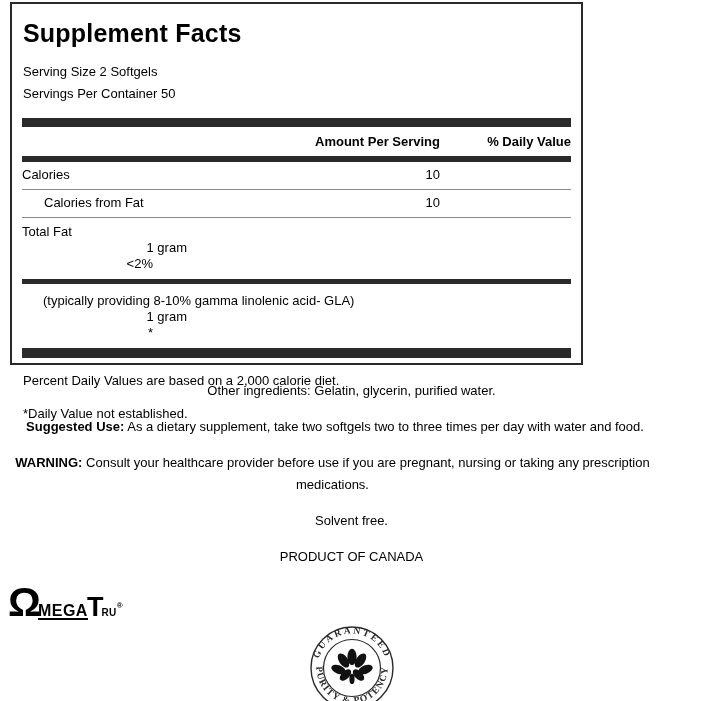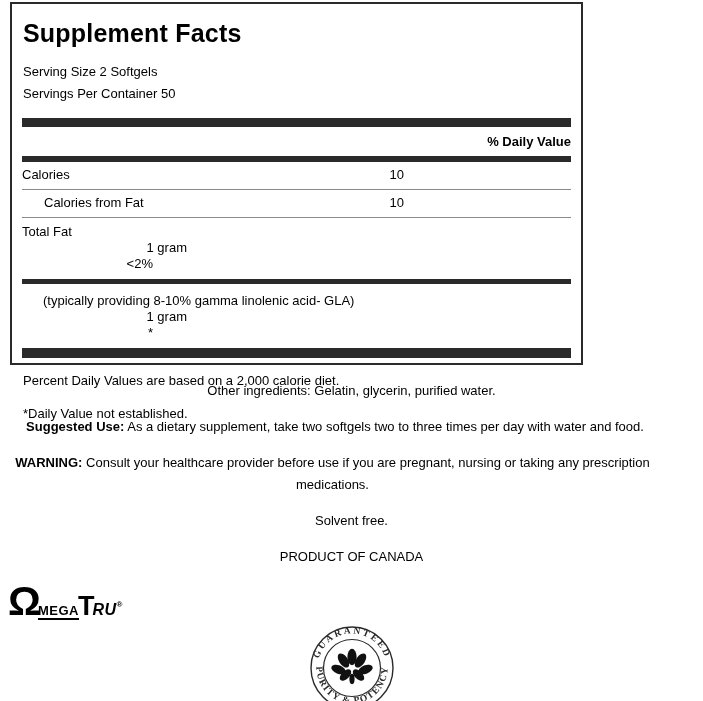--- a/index.html
+++ b/index.html
@@ -31,21 +31,21 @@
   .bar-thick-top { height:9px; margin-top:16px; }
   .bar-medium    { height:6px; }
   .bar-thin-med  { height:5px; }
   .bar-thick-bot { height:10px; }
 
   .t-row { display:flex; align-items:flex-start; width:100%; }
   .t-head { padding:7px 0 6px; font-weight:bold; }
   .c-name { flex:1; text-align:left; line-height:16px; }
   .c-amount { width:165px; text-align:right; line-height:16px; }
   .c-dv { width:131px; text-align:right; line-height:16px; }
-  .r-pad { padding:5px 0 6px;gap:36px; }
+  .r-pad { padding:5px 0 6px; }
   .r-pad2 { padding:6px 0 7px;flex-direction:column; }
   .rule { border-bottom:1px solid #8a8a8a; }
   .indent1 { padding-left:22px; }
   .subline { padding-left:21px; line-height:16px; margin-top:3px; }
 
   .footnote { margin-left:1px; line-height:16px; }
   .footnote.fn1 { margin-top:15px; }
   .footnote.fn2 { margin-top:17px; }
 
   
@@ -55,42 +55,43 @@
   .p-suggested { margin-top:14px; width:660px; }
   .p-warning { margin-top:14px; width:655px; }
   .p-solvent { margin-top:14px; }
   .p-product { margin-top:14px; }
   .b { font-weight:bold; }
 
   
   .brand-row { display:flex; align-items:center; margin-top:16px; height:38px; }
   .logo { display:inline-flex; align-items:baseline; margin-left:3px; white-space:nowrap; }
   .logo-omega { font-size:41px; font-weight:bold; line-height:30px; letter-spacing:-1px; }
-  .logo-mega { font-size:13px; font-weight:bold; letter-spacing:0.5px;
+  .logo-mega { font-size:16px; font-weight:bold; letter-spacing:0.5px;
                border-bottom:2.5px solid #000; margin-left:-2px; line-height:15px; }
   .logo-t { font-size:27px; font-weight:bold; line-height:20px; margin-left:-1px; }
-  .logo-ru { font-size:16px; font-weight:bold; letter-spacing:0.5px; margin-left:-2px; line-height:15px;font-style:italic; }
+  .logo-ru { font-size:10px; font-weight:bold; letter-spacing:0.5px; margin-left:-2px; line-height:15px; }
   .logo-reg { font-size:8px; font-weight:bold; position:relative; top:-8px; }
   .trademark-note { font-weight:bold; font-size:13.5px; margin-left:16px; }
 
   
   .seal-wrap { display:flex; justify-content:center; margin-top:2px; }
 </style>
 </head>
 <body>
 
 <div class="facts-box">
   <div class="facts-title">Supplement Facts</div>
   <div class="serving-line first">Serving Size 2 Softgels</div>
   <div class="serving-line second">Servings Per Container 50</div>
 
   <div class="bar bar-thick-top"></div>
 
   <div class="t-row t-head">
     <div class="c-name"></div>
+    <div class="c-amount">Amount Per Serving</div>
     <div class="c-dv">% Daily Value</div>
   </div>
 
   <div class="bar bar-medium"></div>
 
   <div class="t-row r-pad rule">
     <div class="c-name">Calories</div>
     <div class="c-amount">10</div>
     <div class="c-dv"></div>
   </div>

